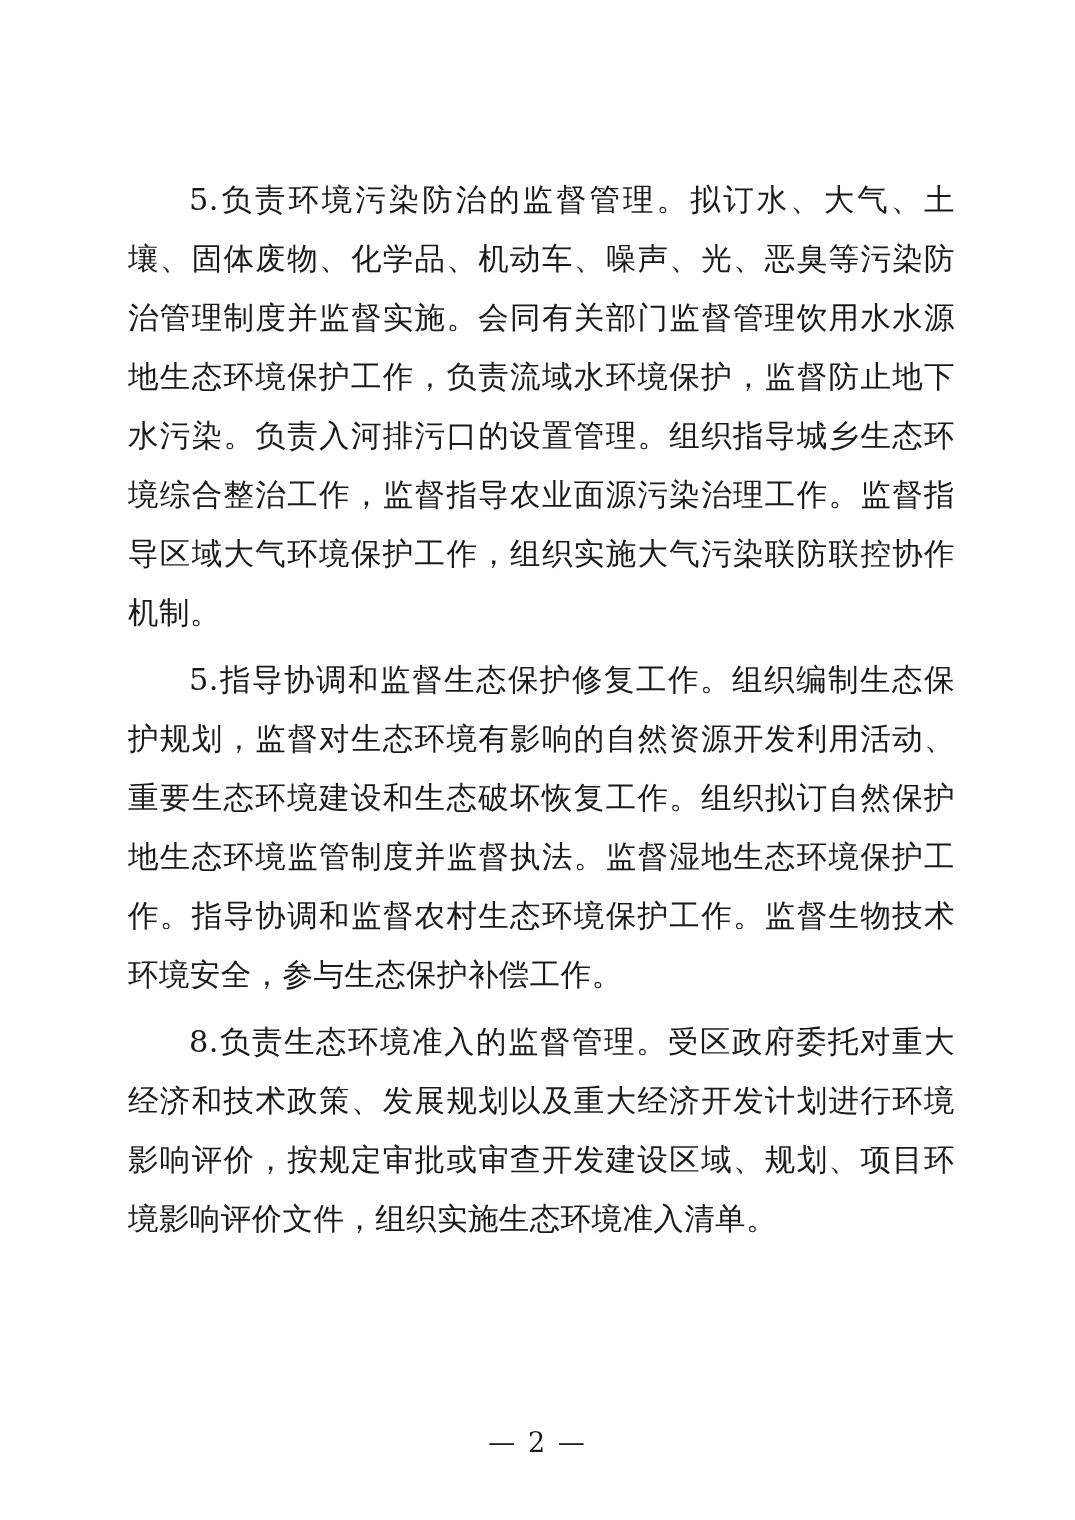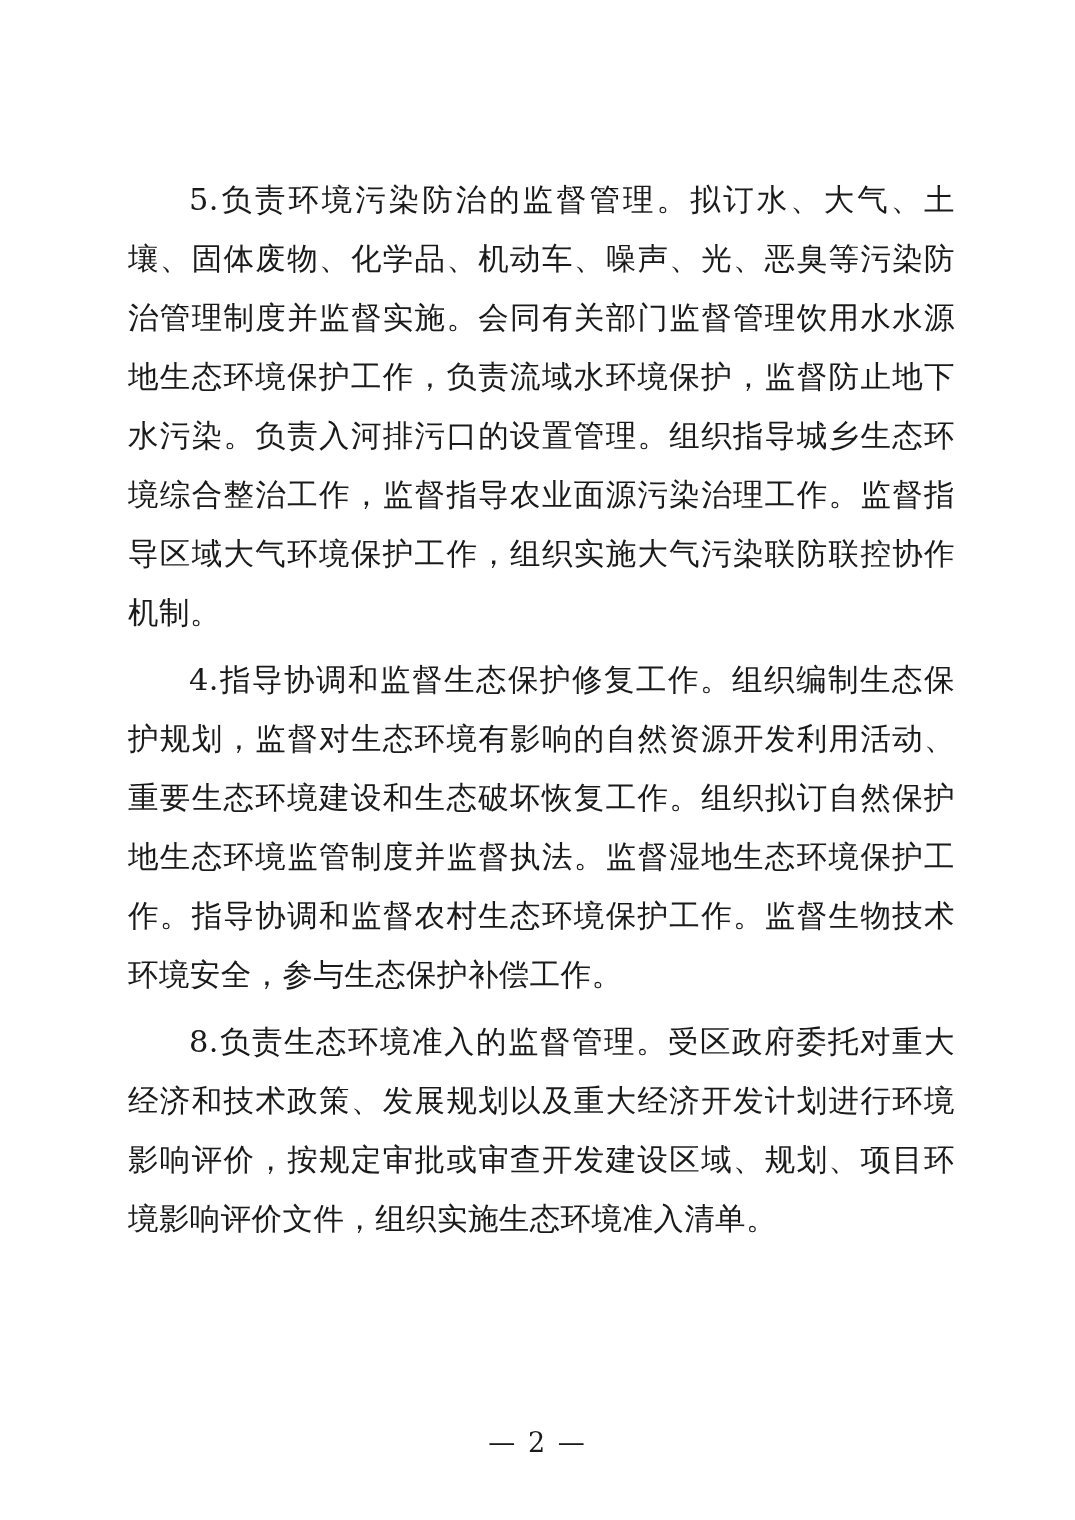--- a/index.html
+++ b/index.html
@@ -50,20 +50,20 @@
   .page-number {
     display: inline-block;
   }
 </style>
 </head>
 <body>
 
 <div class="page">
   <div class="doc-body">
     <p class="para">5.负责环境污染防治的监督管理。拟订水、大气、土壤、固体废物、化学品、机动车、噪声、光、恶臭等污染防治管理制度并监督实施。会同有关部门监督管理饮用水水源地生态环境保护工作，负责流域水环境保护，监督防止地下水污染。负责入河排污口的设置管理。组织指导城乡生态环境综合整治工作，监督指导农业面源污染治理工作。监督指导区域大气环境保护工作，组织实施大气污染联防联控协作机制。</p>
-    <p class="para">4.指导协调和监督生态保护修复工作。组织编制生态保护规划，监督对生态环境有影响的自然资源开发利用活动、重要生态环境建设和生态破坏恢复工作。组织拟订自然保护地生态环境监管制度并监督执法。监督湿地生态环境保护工作。指导协调和监督农村生态环境保护工作。监督生物技术环境安全，参与生态保护补偿工作。</p>
+    <p class="para">5.指导协调和监督生态保护修复工作。组织编制生态保护规划，监督对生态环境有影响的自然资源开发利用活动、重要生态环境建设和生态破坏恢复工作。组织拟订自然保护地生态环境监管制度并监督执法。监督湿地生态环境保护工作。指导协调和监督农村生态环境保护工作。监督生物技术环境安全，参与生态保护补偿工作。</p>
     <p class="para">8.负责生态环境准入的监督管理。受区政府委托对重大经济和技术政策、发展规划以及重大经济开发计划进行环境影响评价，按规定审批或审查开发建设区域、规划、项目环境影响评价文件，组织实施生态环境准入清单。</p>
   </div>
 </div>
 
 <div class="footer">
   <span class="page-number">— 2 —</span>
 </div>
 
 </body></html>

